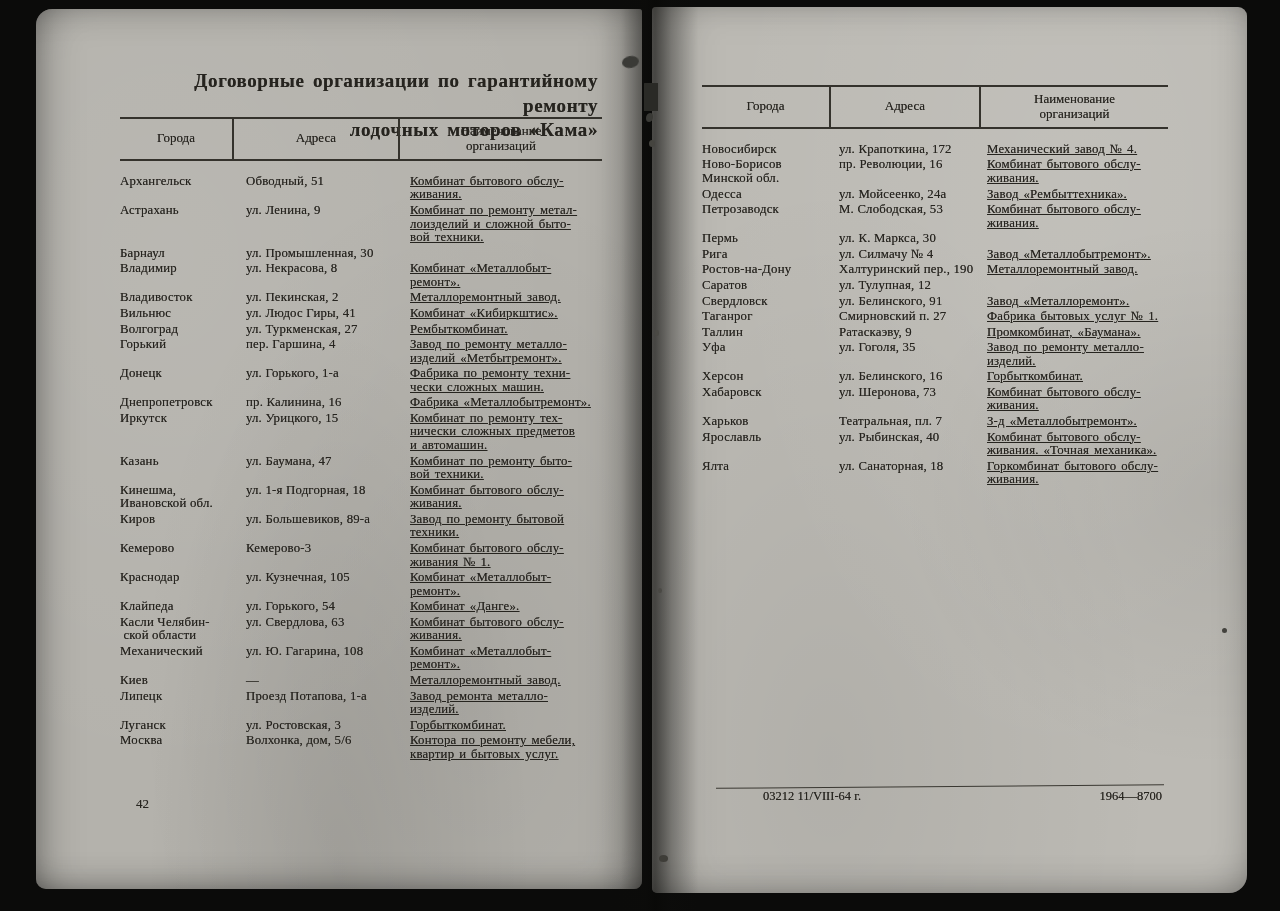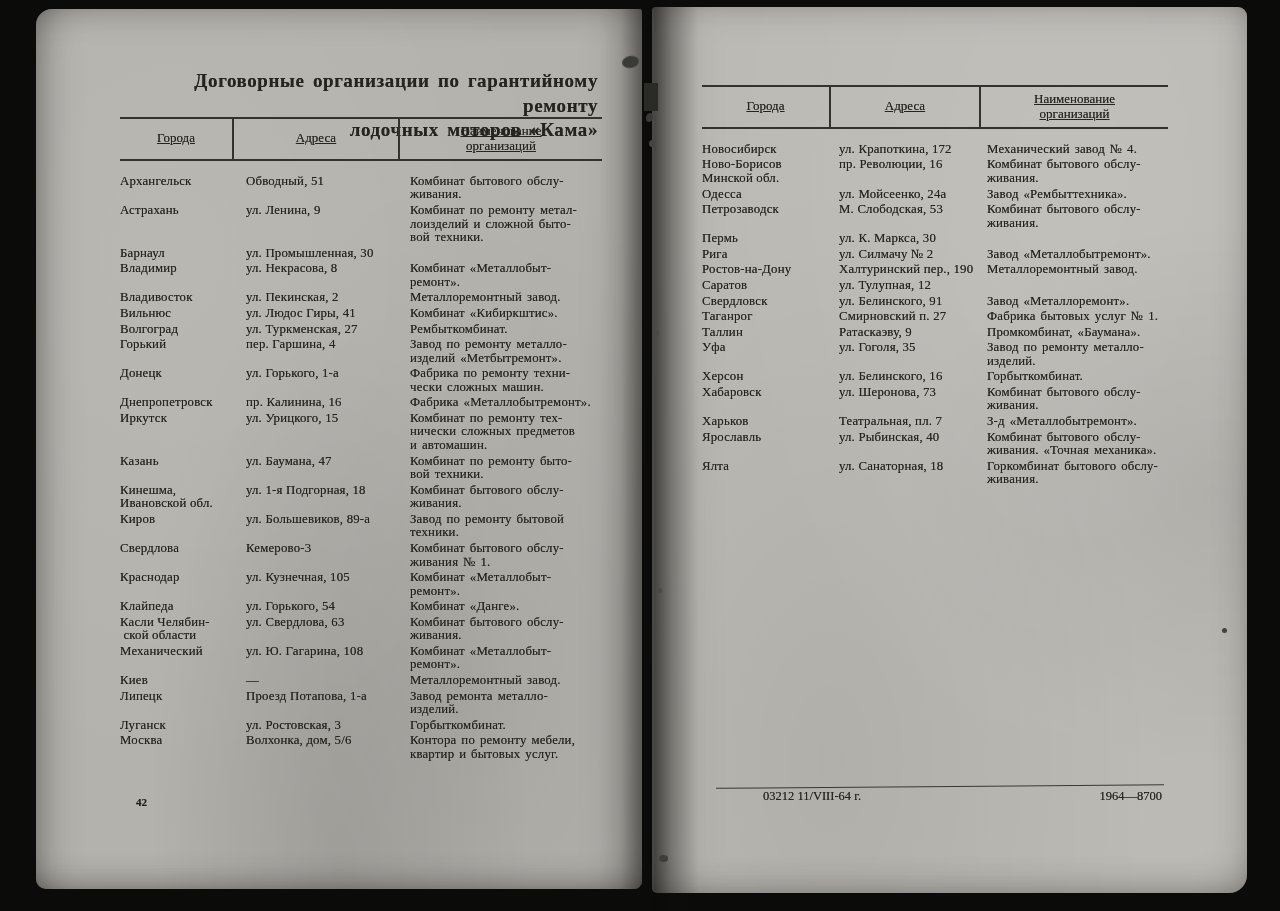--- a/index.html
+++ b/index.html
@@ -79,39 +79,39 @@
     word-spacing:3px;
   }
 
   
   .table { position:absolute; }
   .table-left  { left:84px; top:108px; width:482px; --c1:112px; --c2:166px; --padA:14px; --padO:12px; }
   .table-right { left:50px; top:78px;  width:466px; --c1:127px; --c2:150px; --padA:10px; --padO:8px; }
 
   .thead {
     display:grid; grid-template-columns:var(--c1) var(--c2) 1fr;
-    border-top:2px solid #34322c; border-bottom:2px solid #34322c;text-decoration:underline;
+    border-top:2px solid #34322c; border-bottom:2px solid #34322c;
   }
   .th {
     text-align:center; padding:5px 2px; font-size:13px;
     white-space:pre-line; line-height:1.15;
     display:flex; align-items:center; justify-content:center;
   }
   .th + .th { border-left:2px solid #34322c; }
 
   .tbody { padding-top:14px; }
   .tr { display:grid; grid-template-columns:var(--c1) var(--c2) 1fr; margin-bottom:2px; }
   .td { font-size:12.8px; line-height:1.06; white-space:pre-wrap; letter-spacing:0.2px; }
   .td.addr { padding-left:var(--padA); }
-  .td.org  { padding-left:var(--padO); word-spacing:1.5px; }
+  .td.org  { padding-left:var(--padO); word-spacing:1.5px;text-decoration:underline; }
 
   
   .page-number {
     position:absolute; left:100px; top:787px;
-    font-weight:bold; font-size:11px;
+    font-weight:normal; font-size:13px;
   }
   .colophon { position:absolute; left:64px; top:779px; width:448px; font-size:12.5px; }
   .colophon .rule { border-top:1.5px solid #3a3832; margin-bottom:2px; transform:rotate(-0.45deg); }
   .colophon-row { display:flex; justify-content:space-between; padding:0 2px 0 6px;margin-left:41px; }
 </style>
 </head>
 <body>
 
 <div class="photo">
 
@@ -217,21 +217,21 @@
           </div>
 
           <div class="tr">
             <div class="td city">Киров</div>
             <div class="td addr">ул. Большевиков, 89-а</div>
             <div class="td org">Завод по ремонту бытовой
 техники.</div>
           </div>
 
           <div class="tr">
-            <div class="td city">Свердлова</div>
+            <div class="td city">Кемерово</div>
             <div class="td addr">Кемерово-3</div>
             <div class="td org">Комбинат бытового обслу-
 живания № 1.</div>
           </div>
 
           <div class="tr">
             <div class="td city">Краснодар</div>
             <div class="td addr">ул. Кузнечная, 105</div>
             <div class="td org">Комбинат «Металлобыт-
 ремонт».</div>
@@ -326,21 +326,21 @@
 живания.</div>
           </div>
 
           <div class="tr">
             <div class="td city">Пермь</div>
             <div class="td addr">ул. К. Маркса, 30</div>
           </div>
 
           <div class="tr">
             <div class="td city">Рига</div>
-            <div class="td addr">ул. Силмачу № 2</div>
+            <div class="td addr">ул. Силмачу № 4</div>
             <div class="td org">Завод «Металлобытремонт».</div>
           </div>
 
           <div class="tr">
             <div class="td city">Ростов-на-Дону</div>
             <div class="td addr">Халтуринский пер., 190</div>
             <div class="td org">Металлоремонтный завод.</div>
           </div>
 
           <div class="tr">

